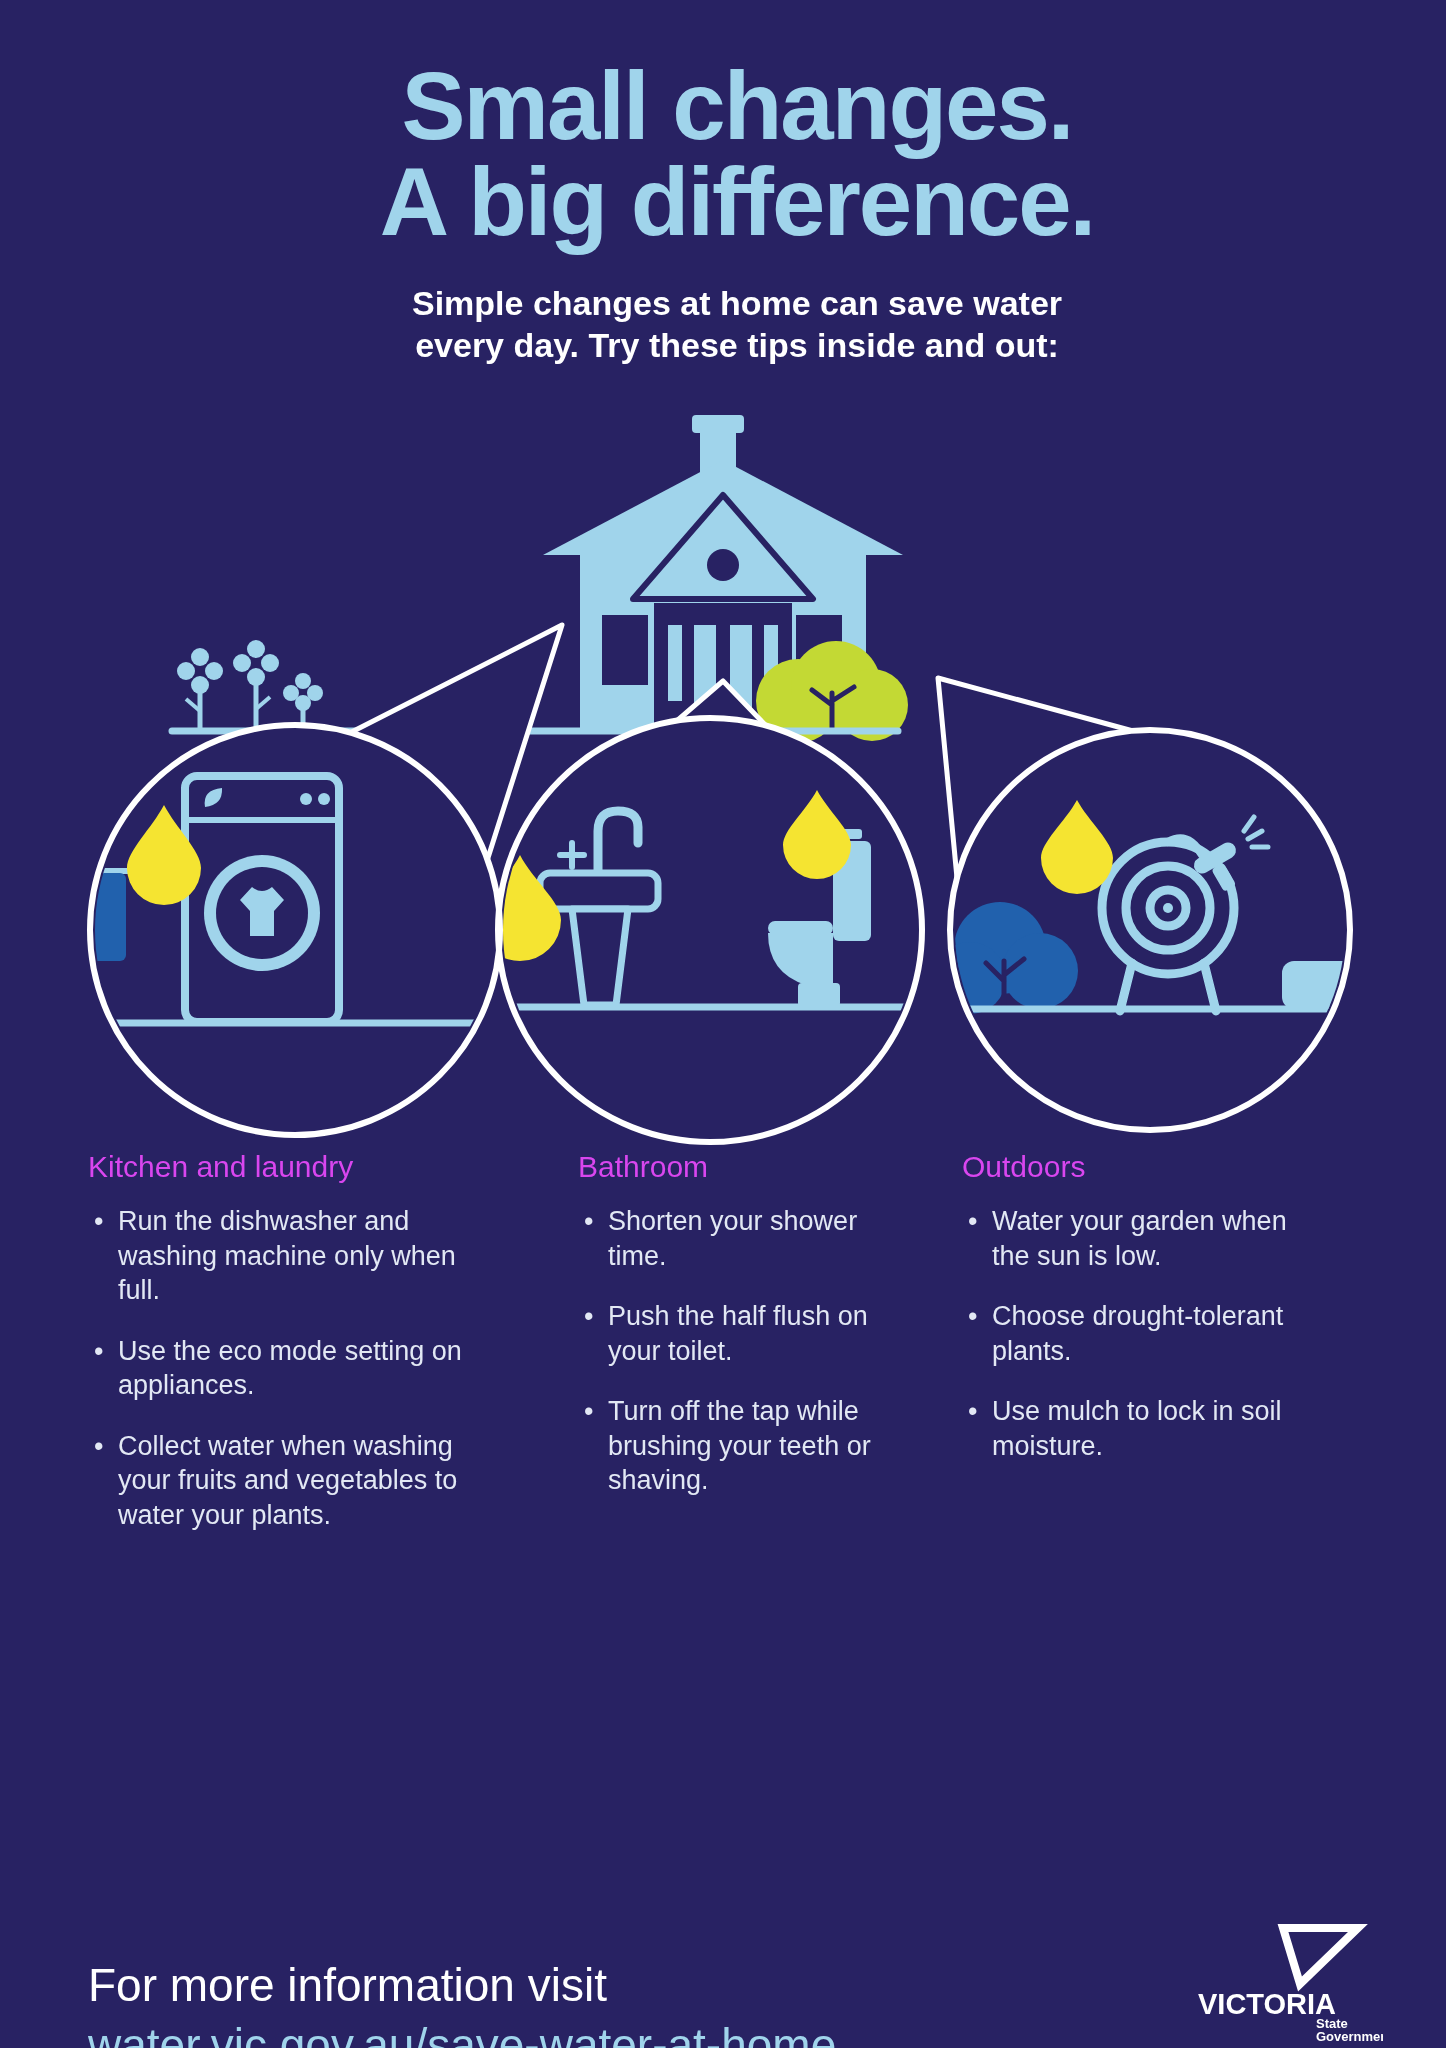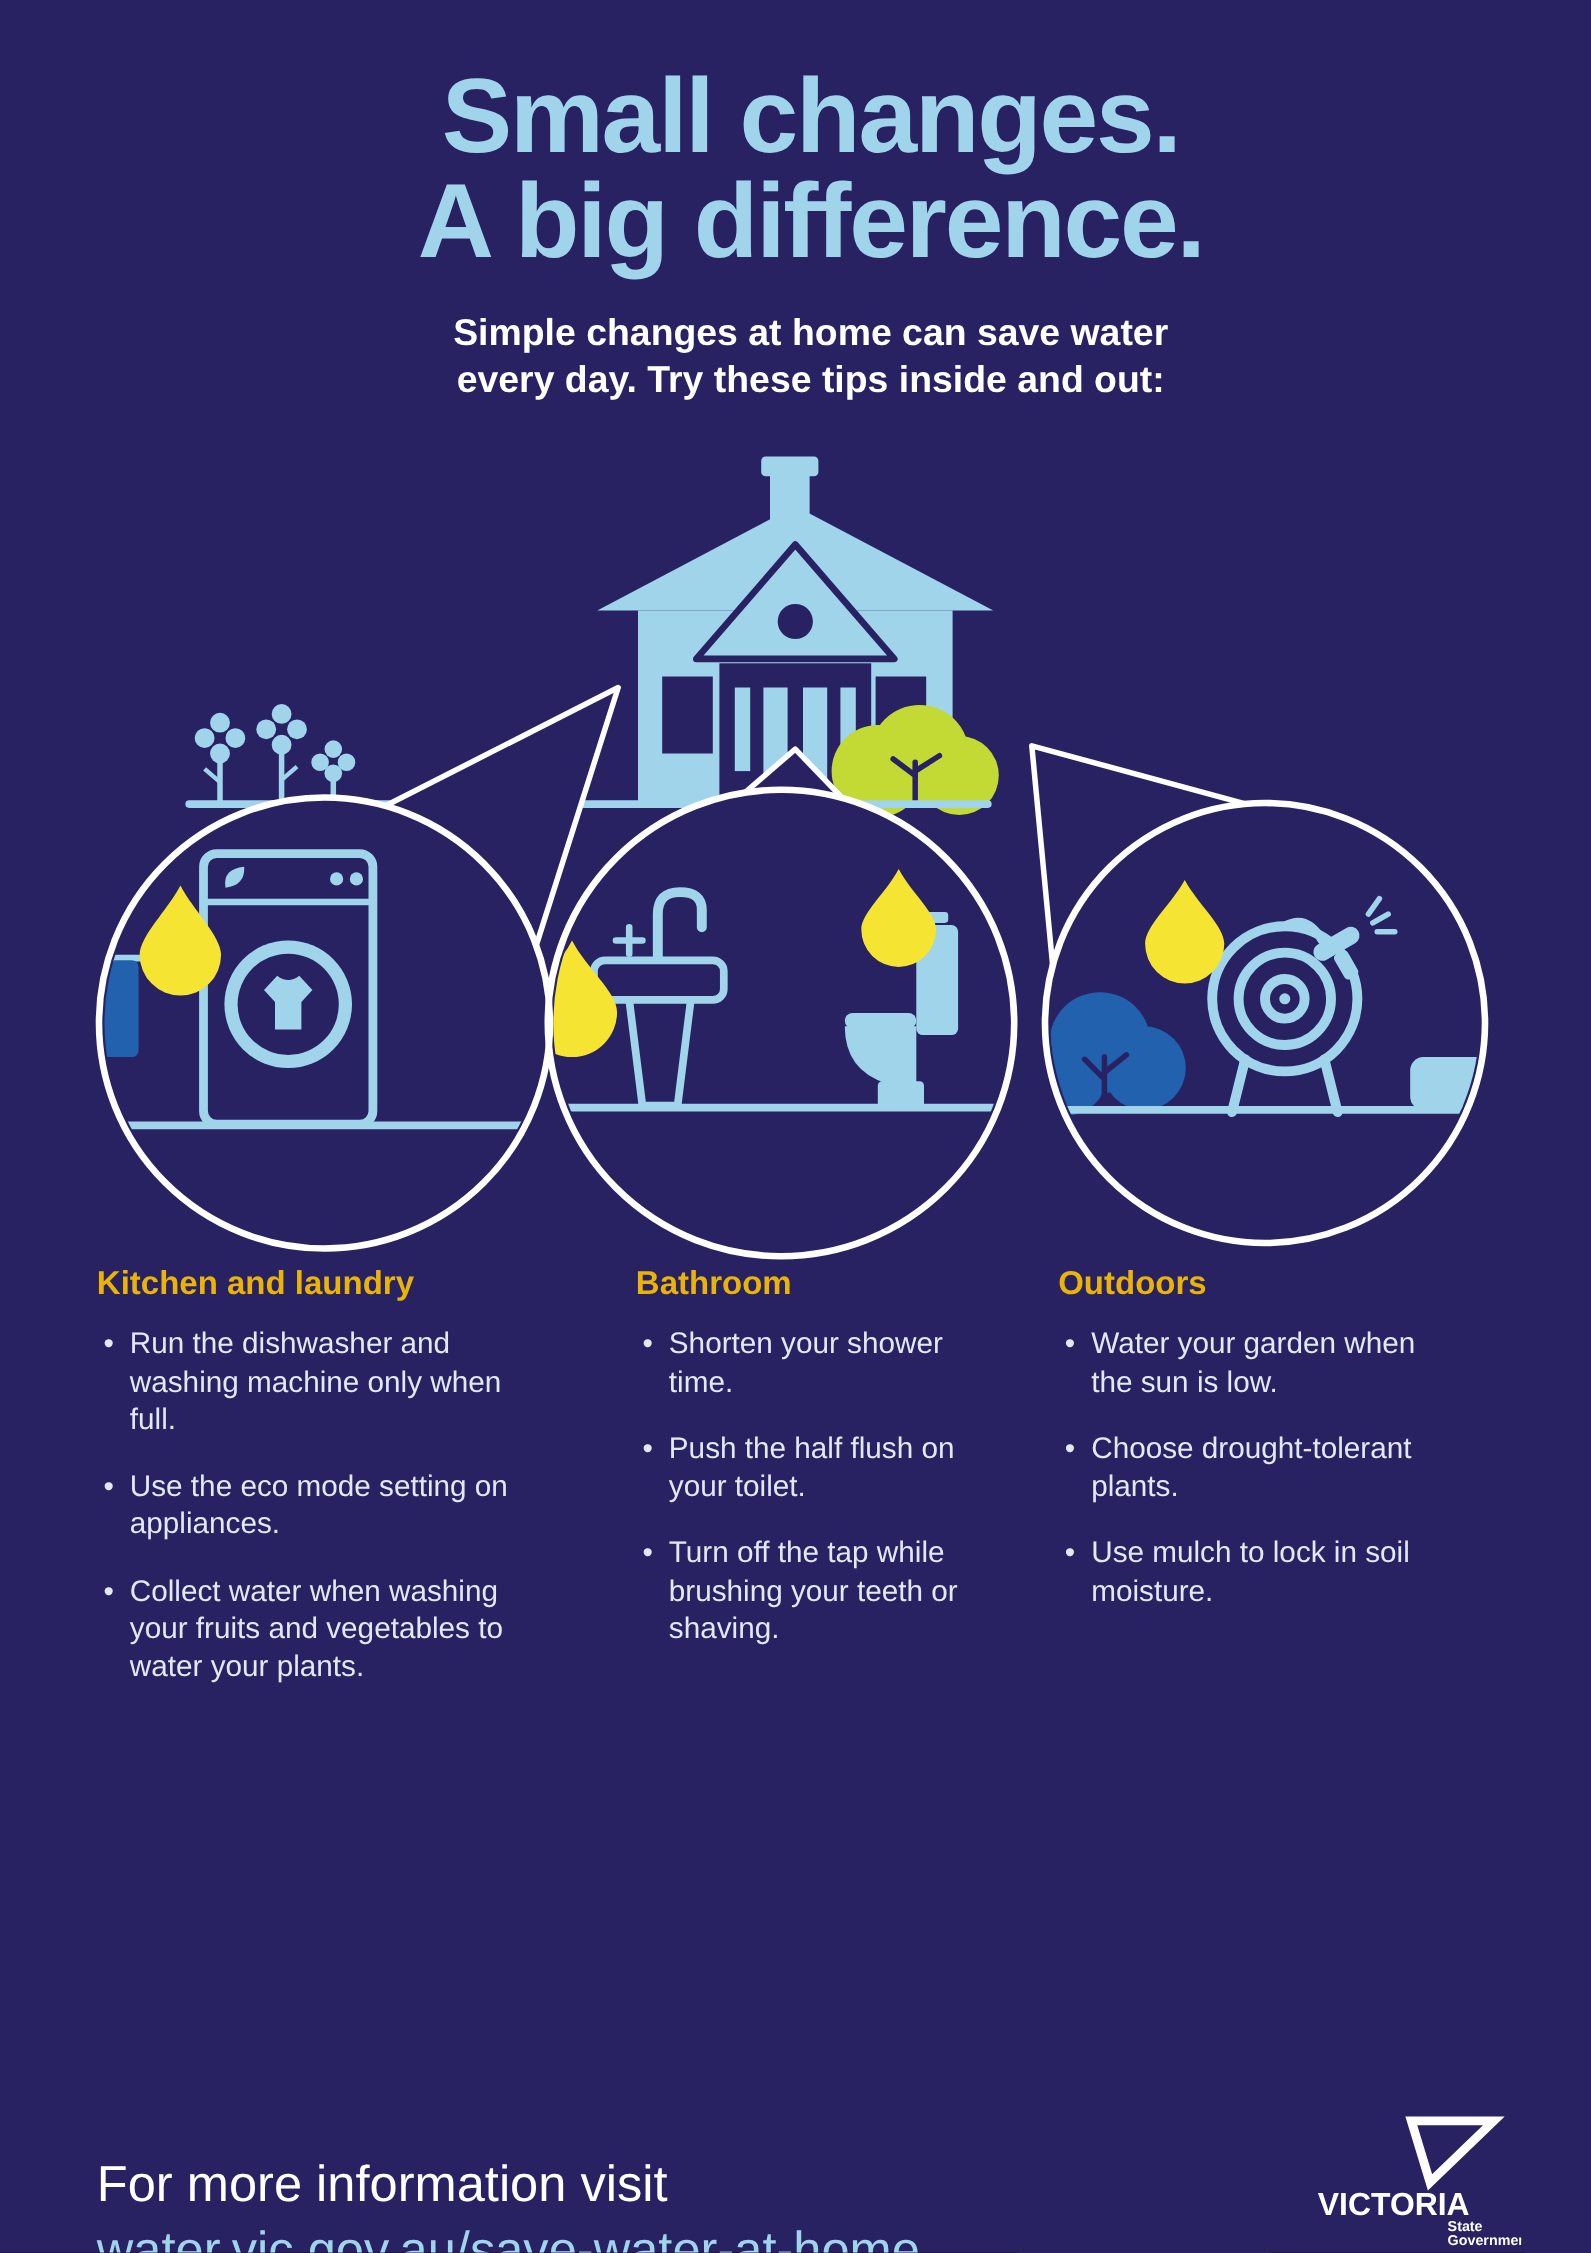--- a/index.html
+++ b/index.html
@@ -2,21 +2,21 @@
 <html><head>
 <meta charset="utf-8">
 <style>
   html,body{margin:0;padding:0;background:#0e0e14;}
   .poster{position:relative;width:1446px;height:2048px;background:#282263;font-family:"Liberation Sans",sans-serif;overflow:hidden;margin:0 auto;padding-left:28px;}
   .title{position:absolute;top:58px;left:0;width:100%;text-align:center;color:#a0d4eb;font-weight:bold;font-size:96px;line-height:1.0;letter-spacing:-2px;}
   .subtitle{position:absolute;top:282px;left:0;width:100%;text-align:center;color:#ffffff;font-weight:bold;font-size:34px;line-height:1.24;}
   .scene{position:absolute;top:403px;left:0;width:1446px;height:745px;}
   .columns{position:absolute;top:1150px;left:0;width:100%;height:430px;}
   .col{position:absolute;top:0;}
-  .col h3{margin:0 0 20px 0;color:#eab308;font-size:30px;font-weight:bold;}
+  .col h3{margin:0 0 20px 0;color:#d946ef;font-size:30px;font-weight:normal;}
   .col ul{list-style:none;margin:0;padding:0;}
   .col li{position:relative;padding-left:30px;margin-bottom:26px;color:#e2e8f4;font-size:27px;line-height:1.28;}
   .col li::before{content:"\2022";position:absolute;left:6px;top:0;color:#e2e8f4;}
   .footer{position:absolute;left:88px;top:1956px;font-weight:normal;font-size:46px;line-height:1.3;}
   .footer .line1{color:#ffffff;}
   .footer .line2{color:#a0d4eb;}
   .logo{position:absolute;left:1198px;top:1920px;}
   .logo text{font-family:"Liberation Sans",sans-serif;font-weight:bold;}
 </style>
 </head>

